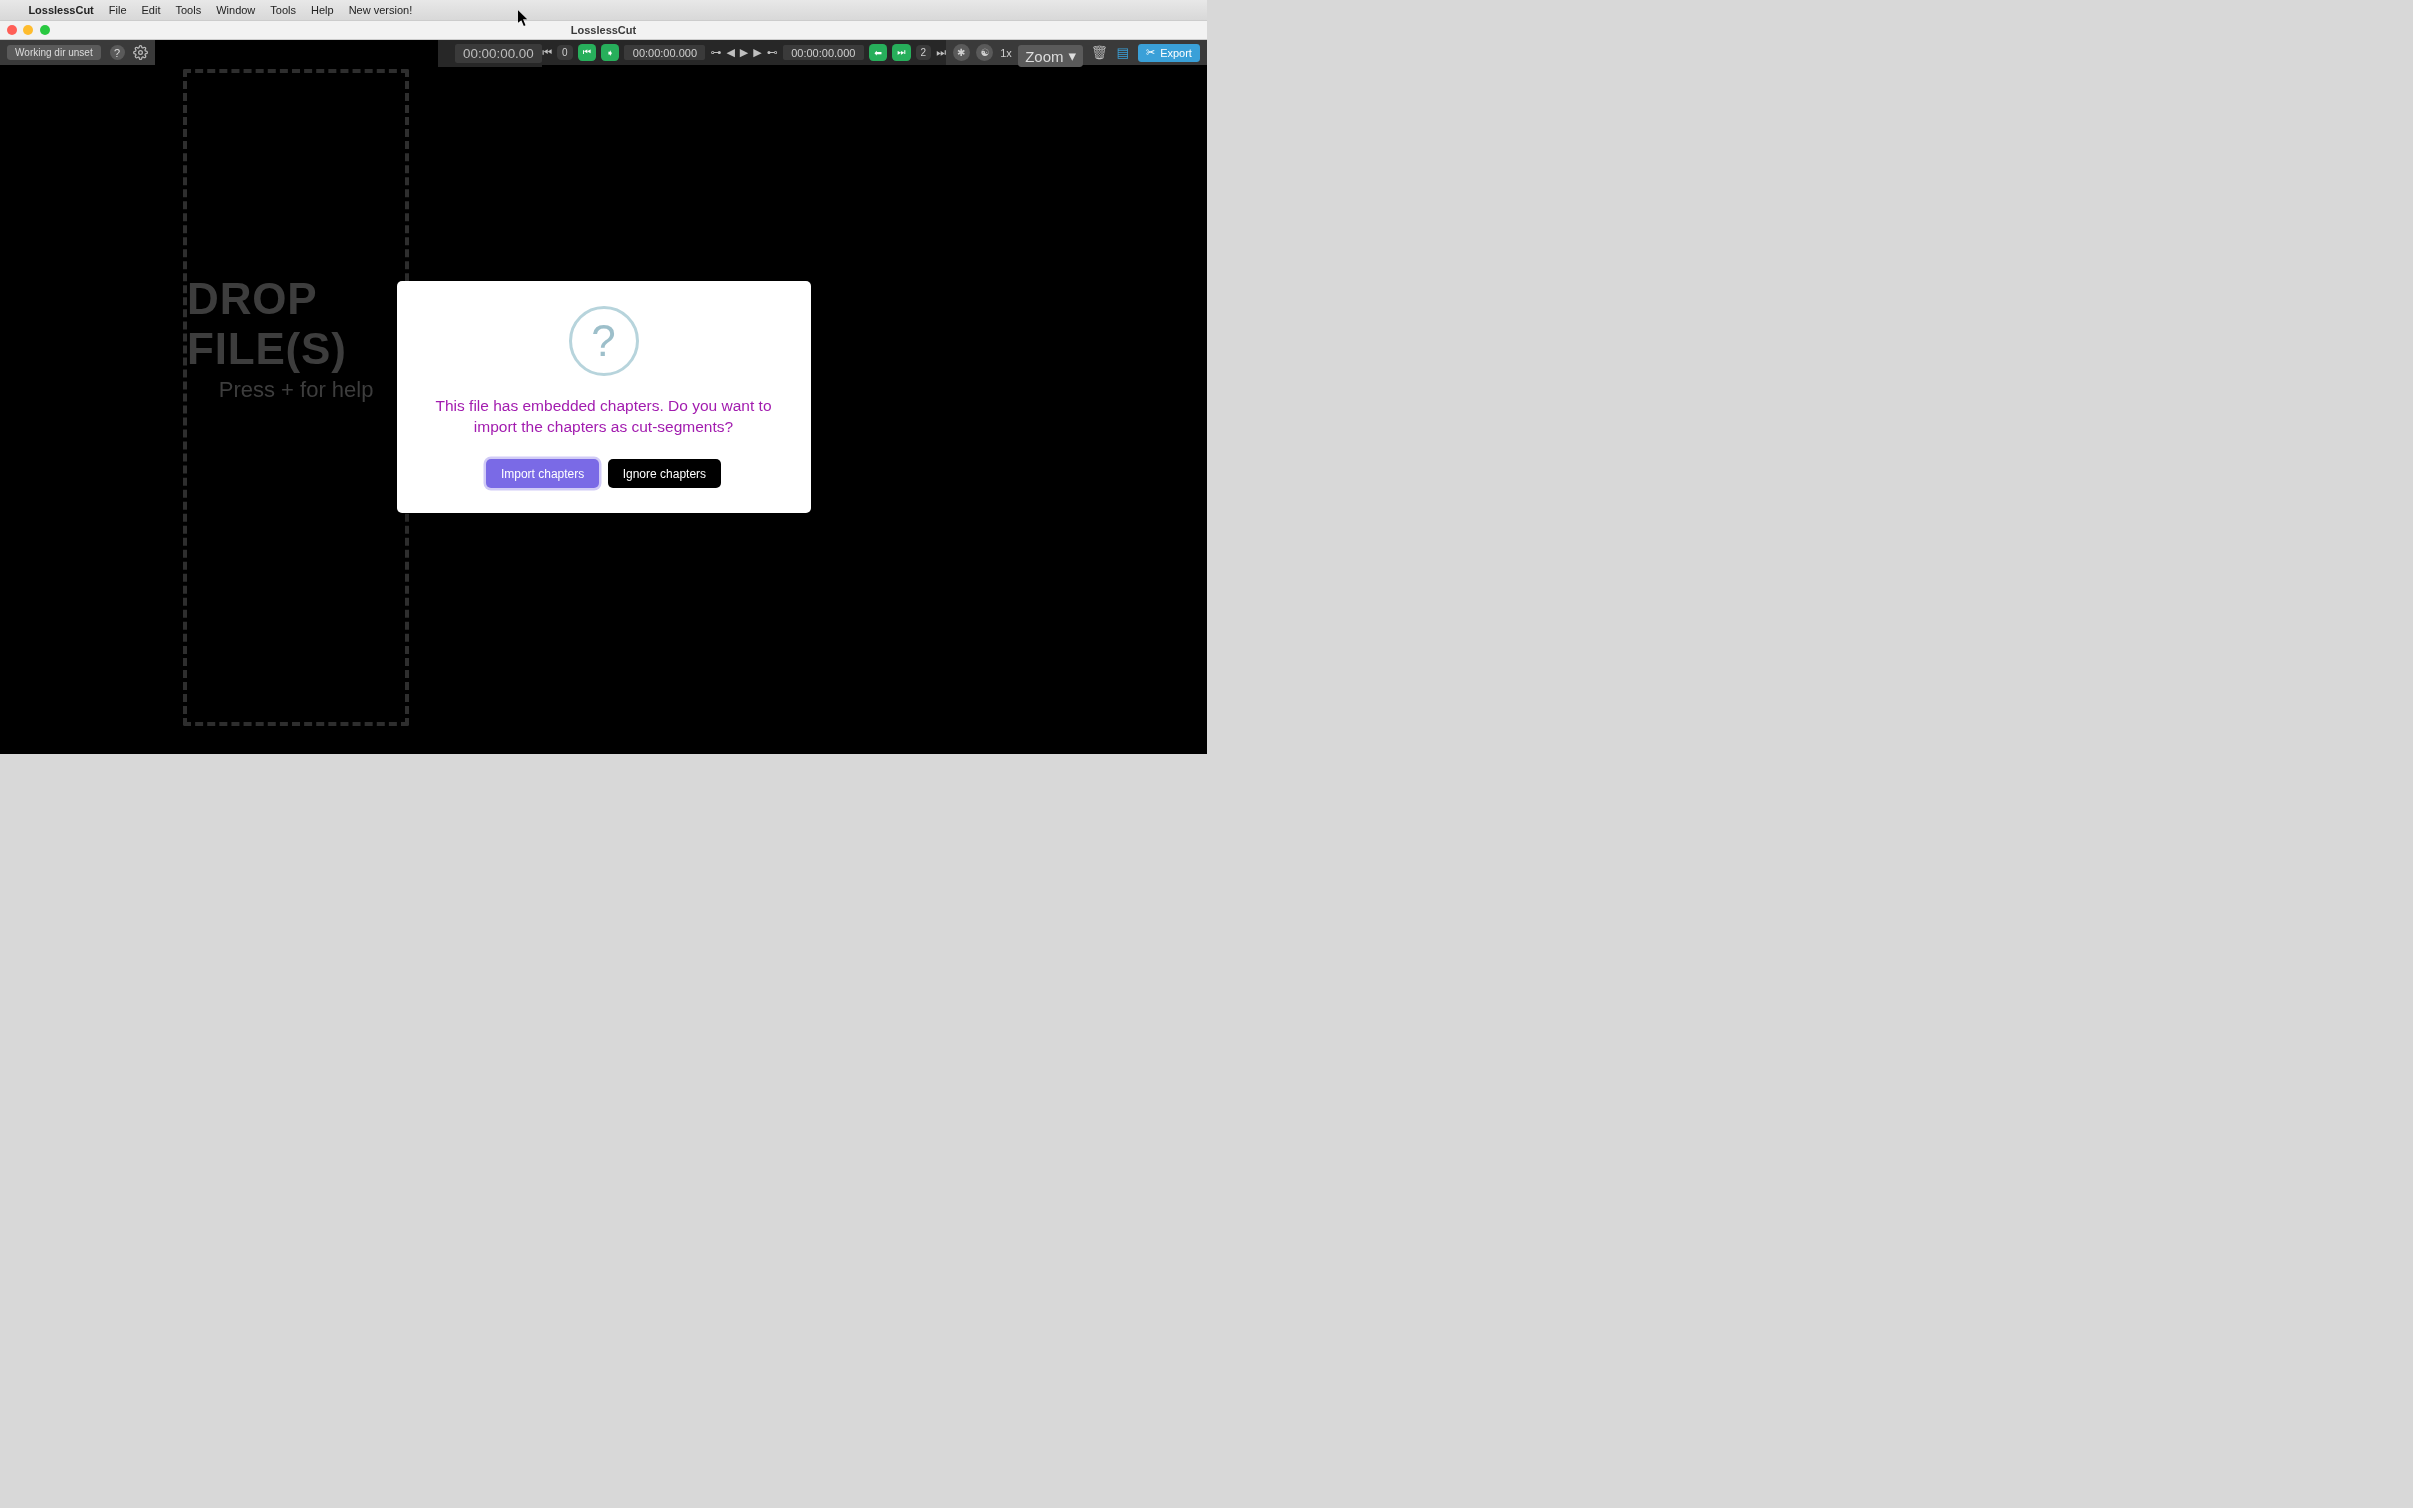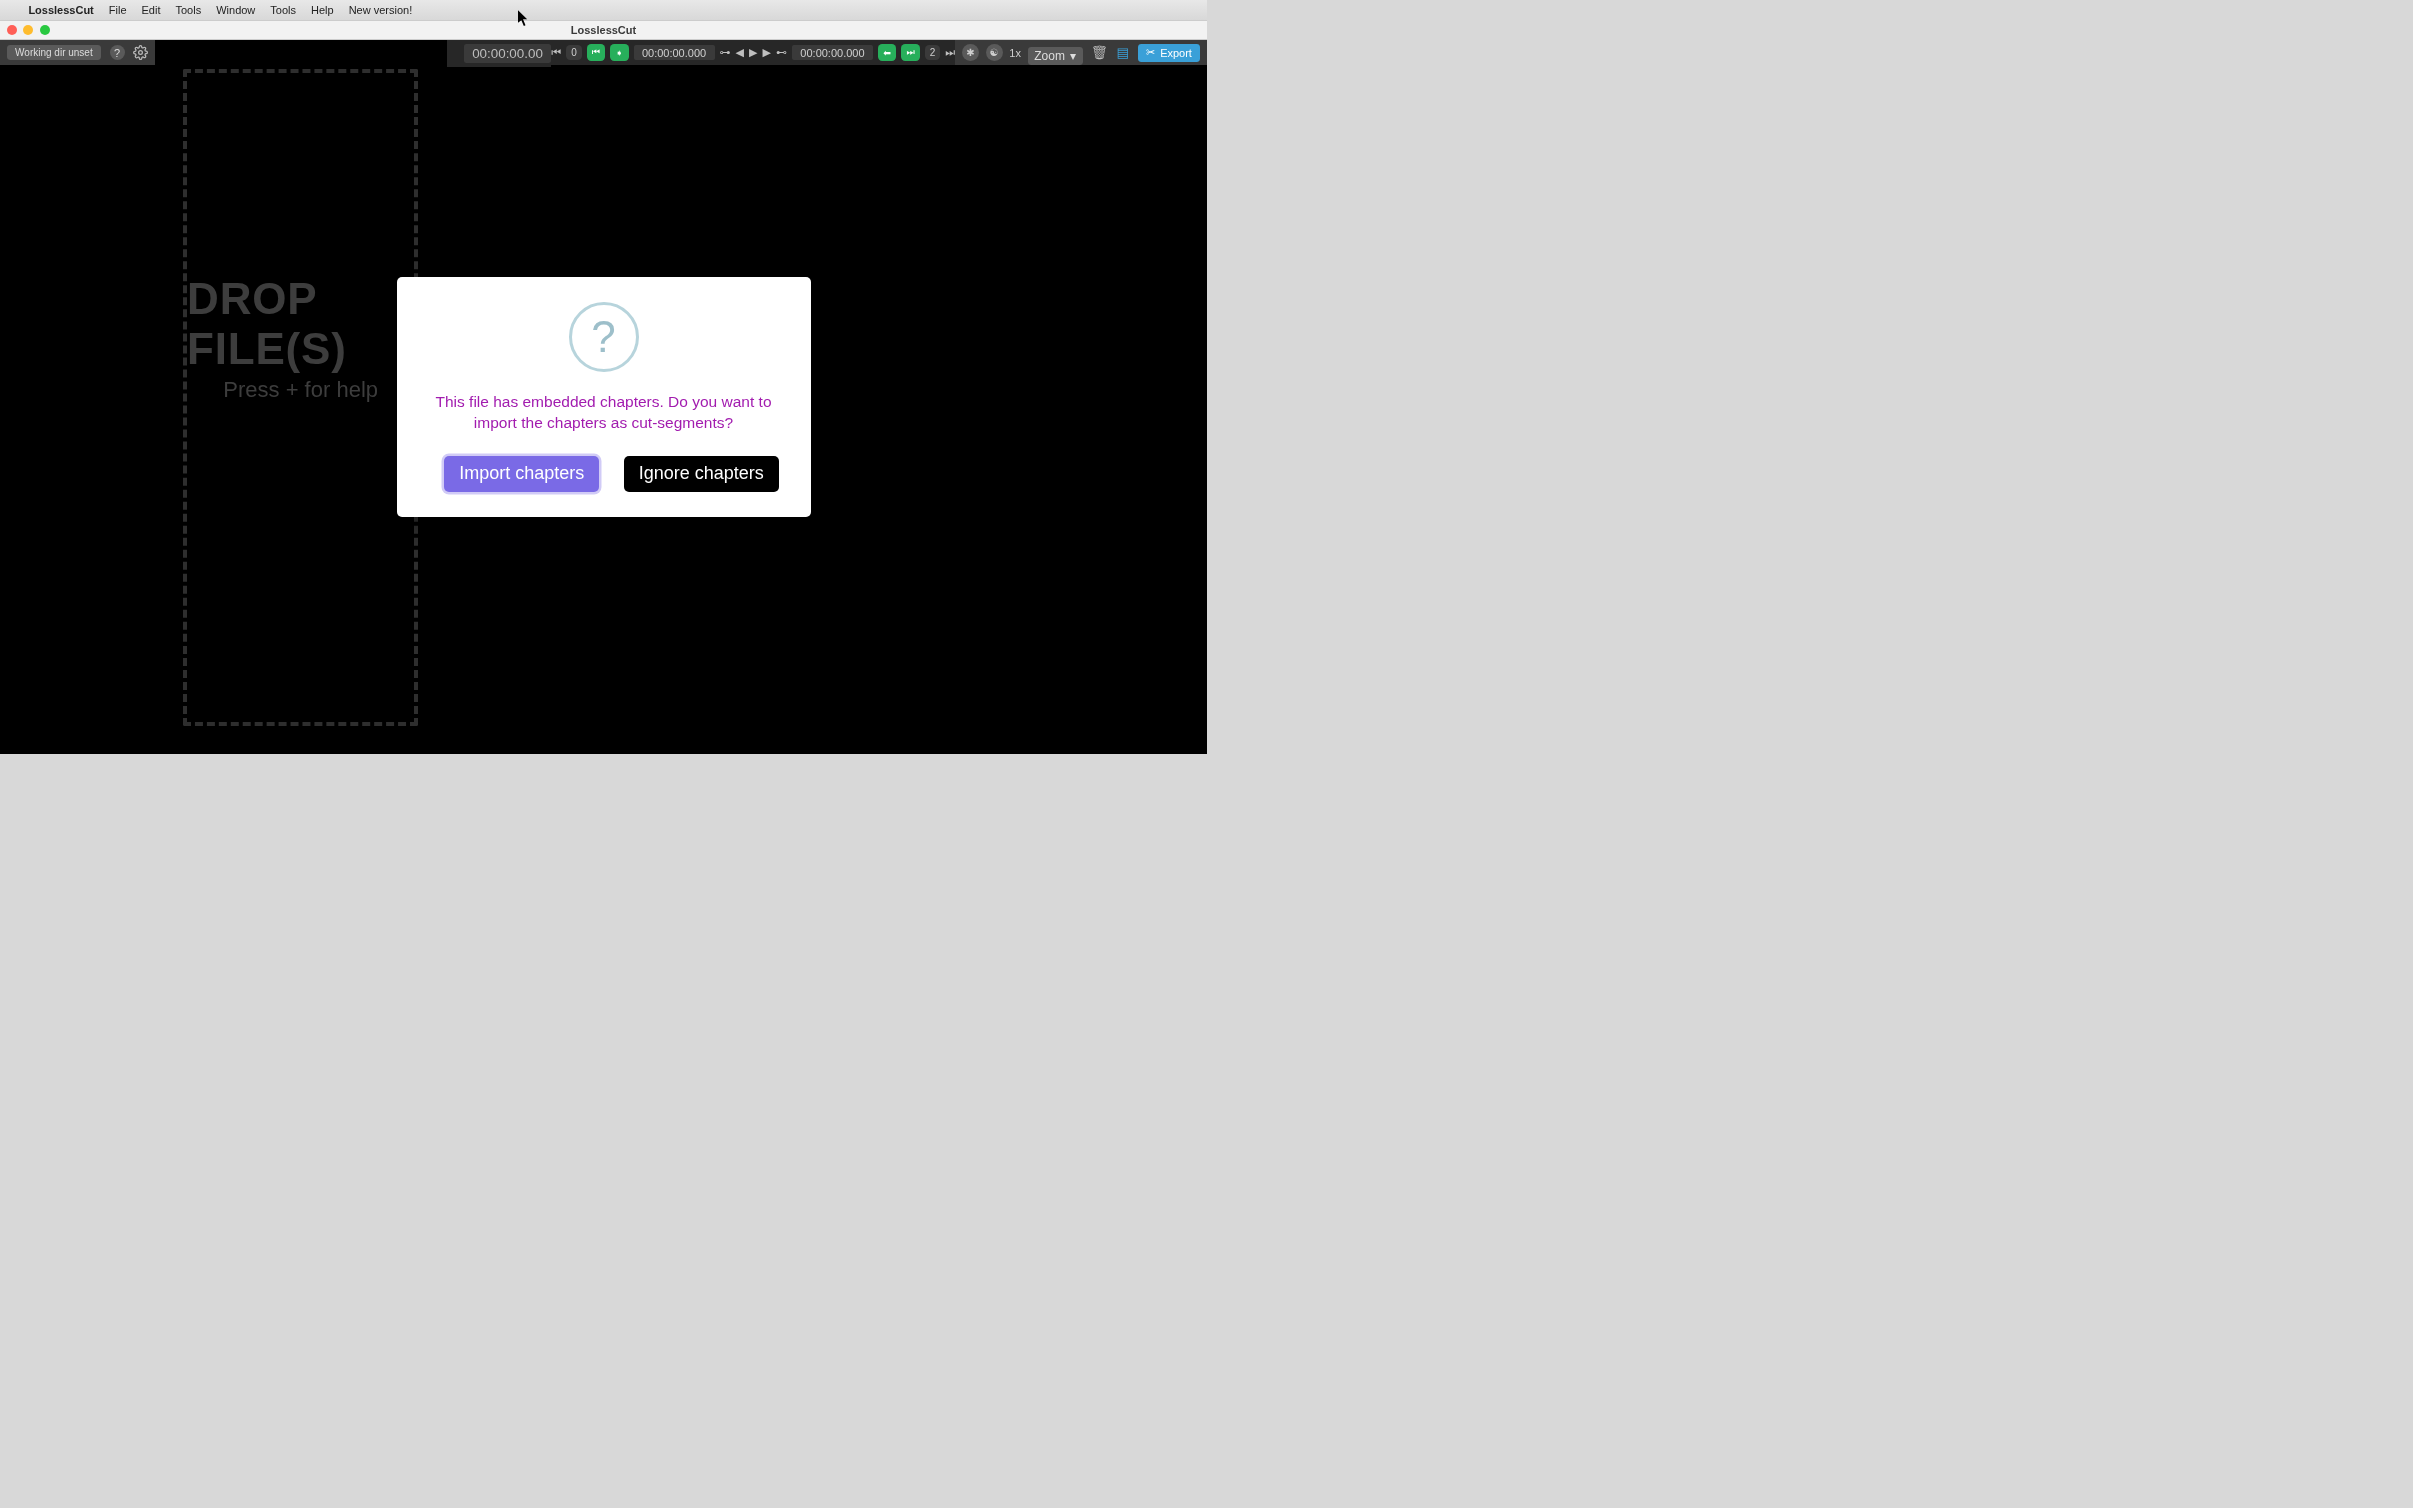--- a/index.html
+++ b/index.html
@@ -209,21 +209,21 @@
   .bb-icon {
     width: 17px; height: 17px;
     border-radius: 8.4px;
     background: #5a5a5a;
     display: flex; align-items: center; justify-content: center;
     font-size: 10px;
   }
   .zoom-select {
     background: #5a5a5a;
     color: #ddd;
-    font-size: 12px;
+    font-size: 15px;
     padding: 1.7px 6.7px;
     border-radius: 3.4px;
     display: flex; align-items: center; gap: 5px; margin-top: 7px;
   }
   .bb-right { margin-left: auto; display: flex; align-items: center; gap: 8.4px; }
   .export-btn {
     background: #3aa0d8;
     color: #fff;
     padding: 2.5px 8.4px;
     border-radius: 3.4px;
@@ -266,27 +266,26 @@
     color: #a21caf;
     text-align: center;
     line-height: 1.35;
     margin-bottom: 22px;
   }
   .modal-buttons {
     display: flex;
     gap: 8.4px;
   }
   .btn {
-    font-size: 18px;
+    font-size: 12px;
     padding: 7.5px 15px;
     border-radius: 5px;
     color: #fff;
     border: none;
     cursor: pointer;
-    margin-left: 16px;
   }
   .btn-primary {
     background: #7a6ae6;
     box-shadow: 0 0 0 2.5px rgba(122,106,230,0.35);
   }
   .btn-secondary {
     background: #000000;
   }
 
   

